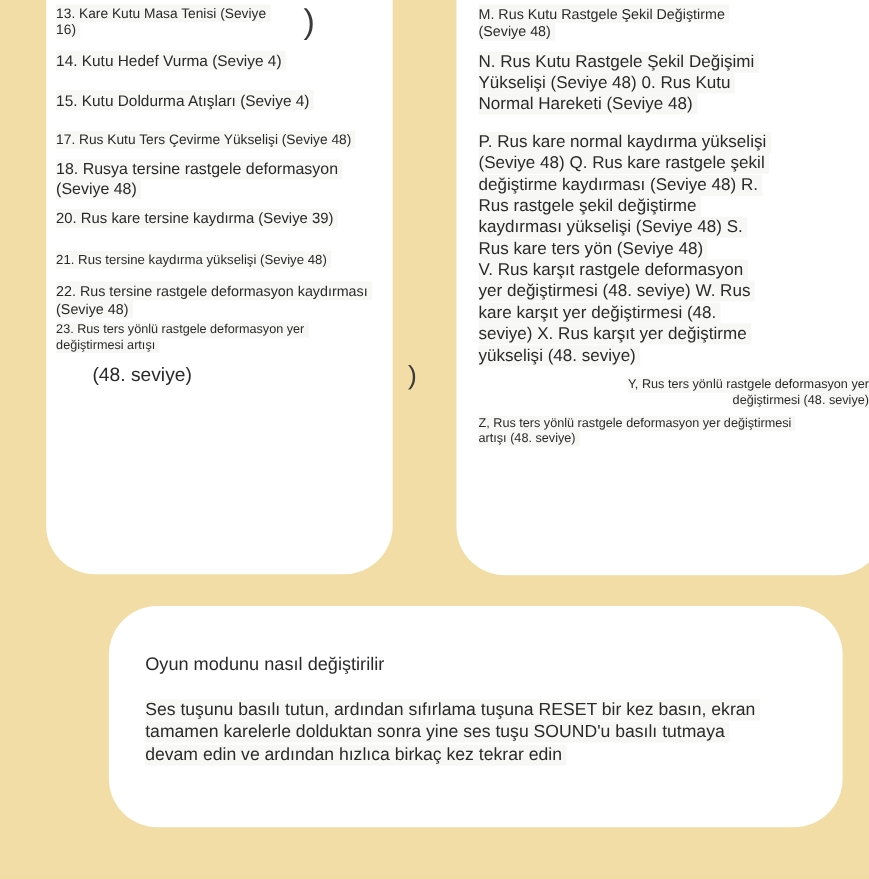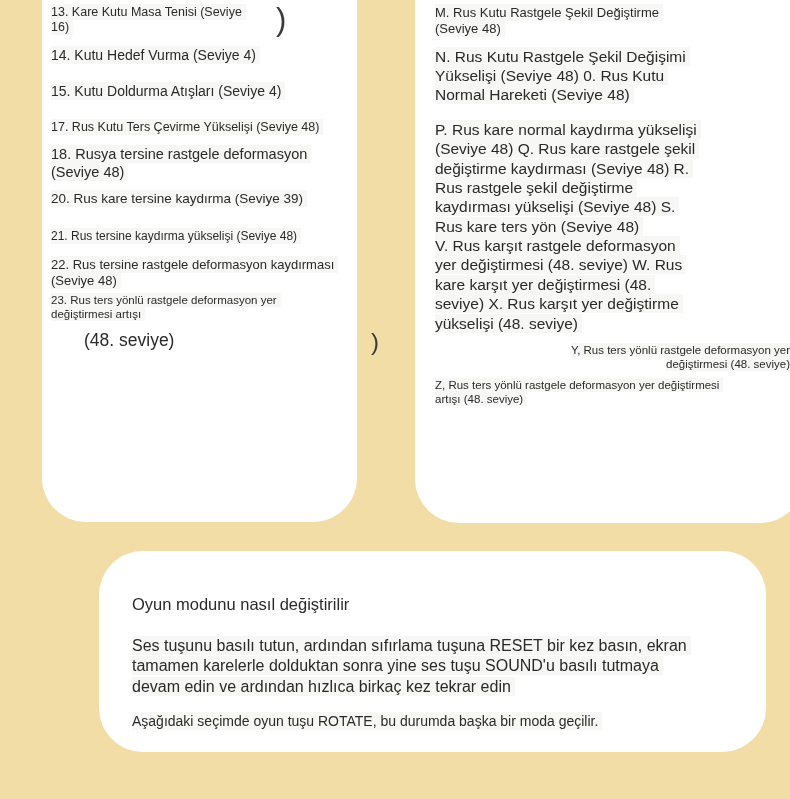--- a/index.html
+++ b/index.html
@@ -120,14 +120,13 @@
 değiştirmesi (48. seviye)</span></div>
   <div class="item rZ"><span class="hl">Z, Rus ters yönlü rastgele deformasyon yer değiştirmesi
 artışı (48. seviye)</span></div>
 </div>
 
 <div class="card card-bottom">
   <div class="bc-title">Oyun modunu nasıl değiştirilir</div>
   <div class="bc-para"><span class="hl">Ses tuşunu basılı tutun, ardından sıfırlama tuşuna RESET bir kez basın, ekran
 tamamen karelerle dolduktan sonra yine ses tuşu SOUND'u basılı tutmaya
 devam edin ve ardından hızlıca birkaç kez tekrar edin</span></div>
-  <div class="bc-note"><span class="hl">Aşağıdaki seçimde oyun tuşu ROTATE, bu durumda başka bir moda geçilir.</span></div>
 </div>
 
 </body></html>

